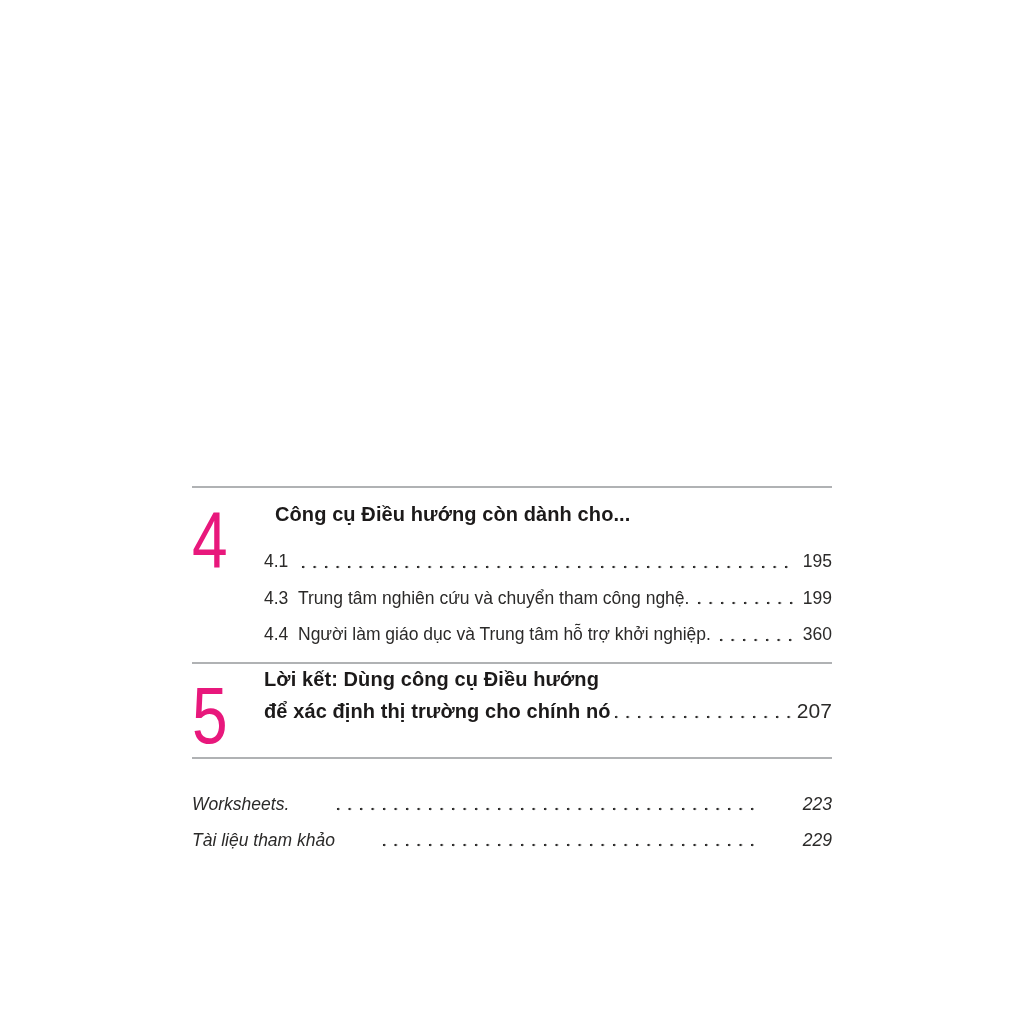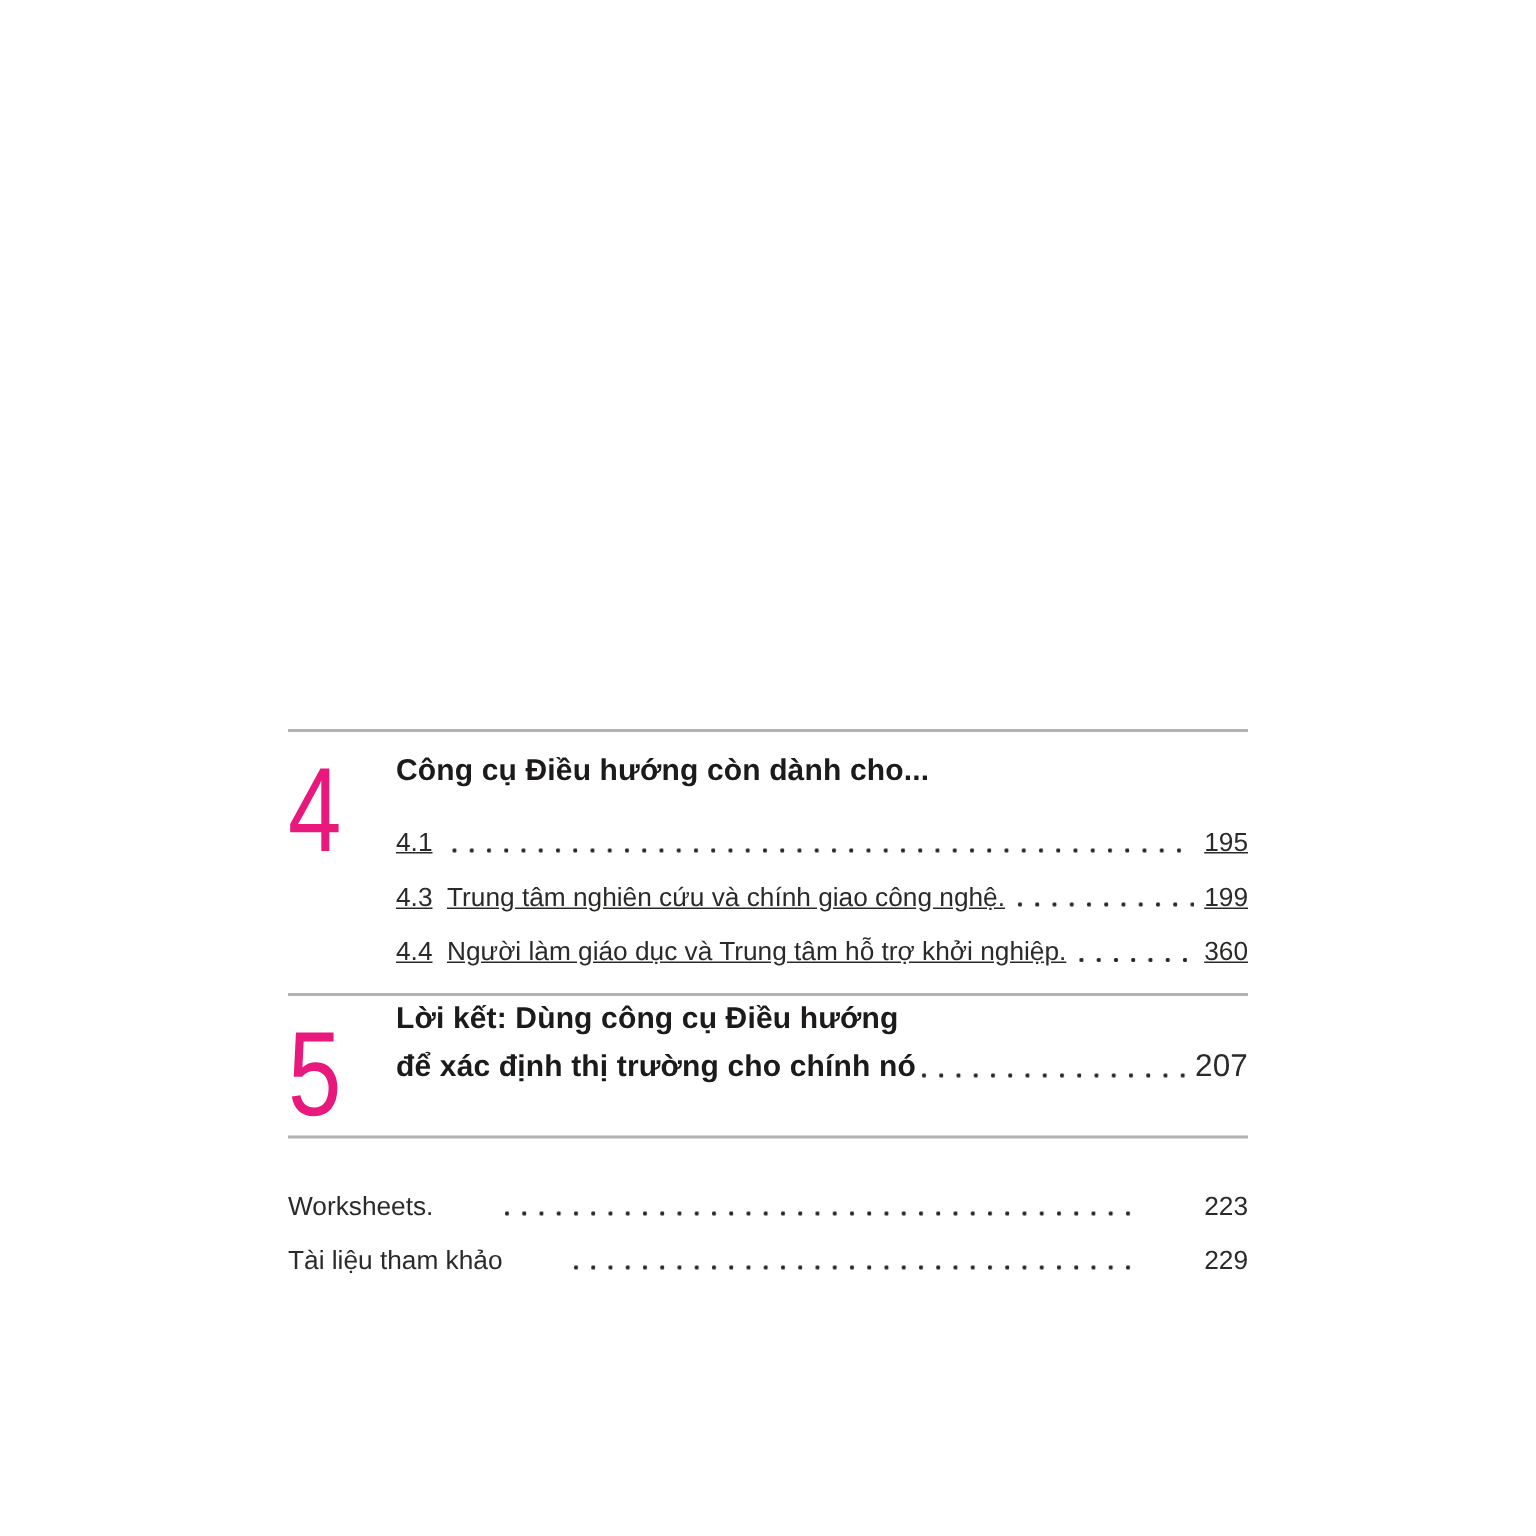--- a/index.html
+++ b/index.html
@@ -20,29 +20,28 @@
     color:var(--accent);
     font-weight:200;
     font-size:80px;
     line-height:0.9;
     padding-top:16px;
     transform:scaleX(0.8);
     transform-origin:left top;
   }
   .ch-title {
     font-size:20px; font-weight:bold; color:#1c1a1a;
-    margin:14px 0 0 0; line-height:24px; letter-spacing:0.1px;
+    margin:14px 0 0 11px; line-height:24px; letter-spacing:0.1px;
   }
 
   .items { margin-top:17px; }
   .toc-row {
     display:flex; align-items:baseline;
     height:36.5px; line-height:36.5px;
     font-size:17.5px;
-    text-decoration:underline;
   }
   .toc-num { flex:none; width:34px; }
   .toc-label { flex:none; white-space:nowrap; padding-right:5px; }
   .leader { flex:1 1 auto; align-self:stretch; position:relative; min-width:14px; }
   .leader::after {
     content:""; position:absolute; left:3px; right:3px; bottom:11px; height:4px;
     background-image:radial-gradient(circle at 2px 2px, var(--ink) 1.25px, transparent 1.6px);
     background-size:11.5px 4px; background-repeat:repeat-x;
   }
   .toc-page { flex:none; padding-left:4px; }
@@ -56,21 +55,21 @@
   }
   .ch5-line .leader::after { bottom:8px; }
   .ch5-line .toc-page { font-weight:normal; font-size:21px; color:var(--ink); padding-left:0; }
   .ch5-gap-under { height:30px; }
 
   
   .footer-list { margin-top:27px; }
   .footer-row {
     display:flex; align-items:baseline;
     height:36px; line-height:36px;
-    font-size:17.5px; gap:38px;
+    font-size:17.5px; font-style:italic;gap:38px;
   }
   .footer-row .toc-label { padding-right:6px; }
   .gap-after-items { height:9px; }
 </style>
 </head>
 <body>
 
 <div class="content">
 
   <div class="rule"></div>
@@ -83,21 +82,21 @@
 
         <div class="toc-row">
           <span class="toc-num">4.1</span>
           <span class="leader"></span>
           <span class="toc-page">195</span>
         </div>
 
 
         <div class="toc-row">
           <span class="toc-num">4.3</span>
-          <span class="toc-label">Trung tâm nghiên cứu và chính giao công nghệ.</span>
+          <span class="toc-label">Trung tâm nghiên cứu và chuyển tham công nghệ.</span>
           <span class="leader"></span>
           <span class="toc-page">199</span>
         </div>
 
         <div class="toc-row">
           <span class="toc-num">4.4</span>
           <span class="toc-label">Người làm giáo dục và Trung tâm hỗ trợ khởi nghiệp.</span>
           <span class="leader"></span>
           <span class="toc-page">360</span>
         </div>

